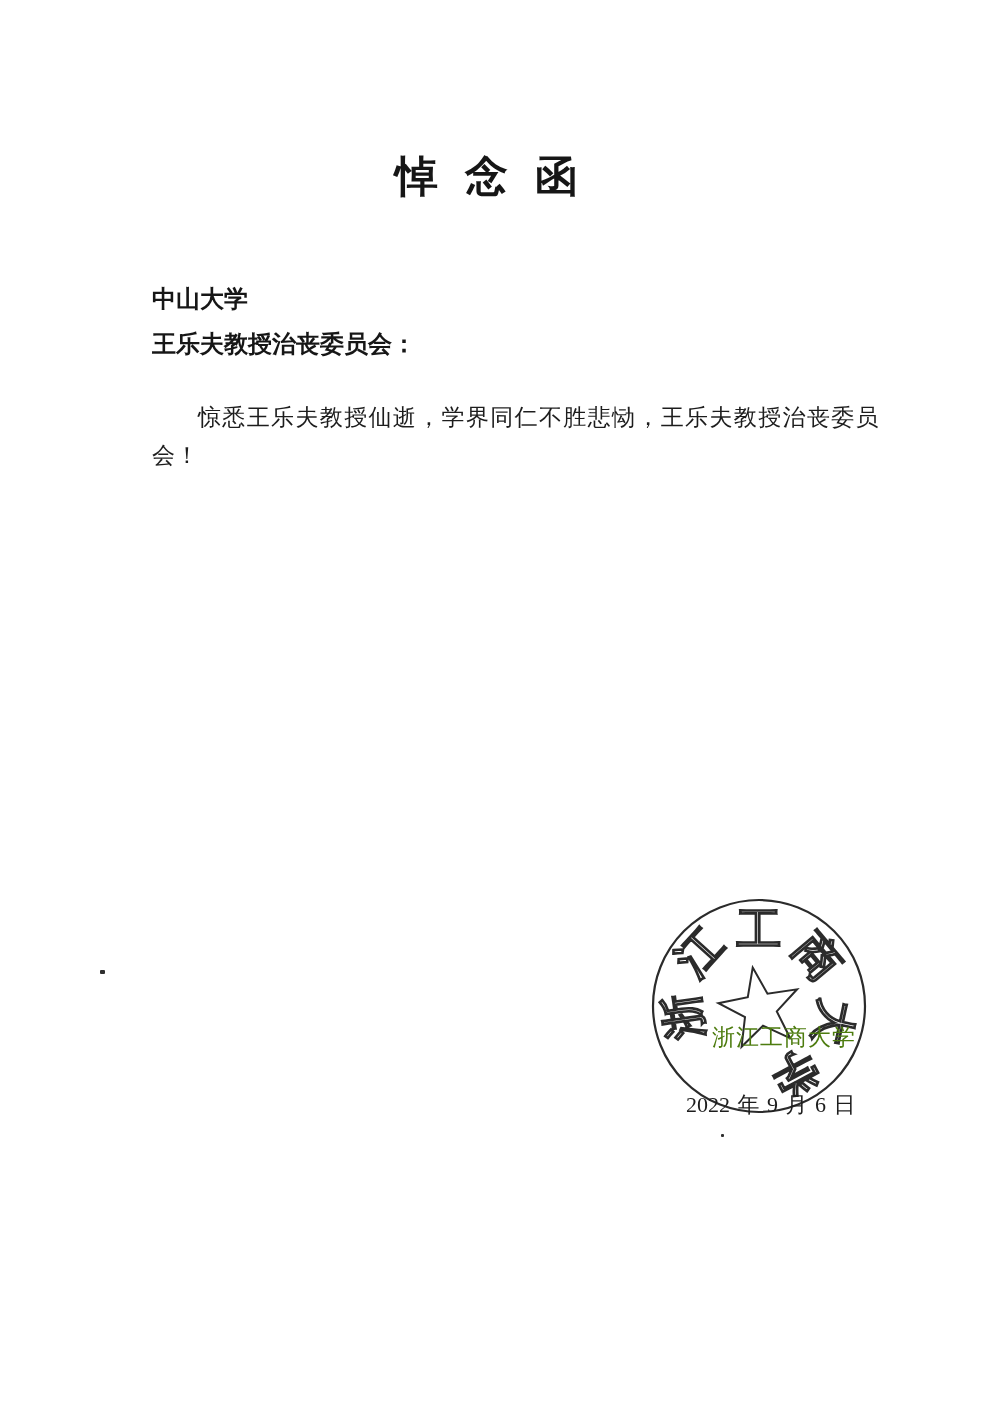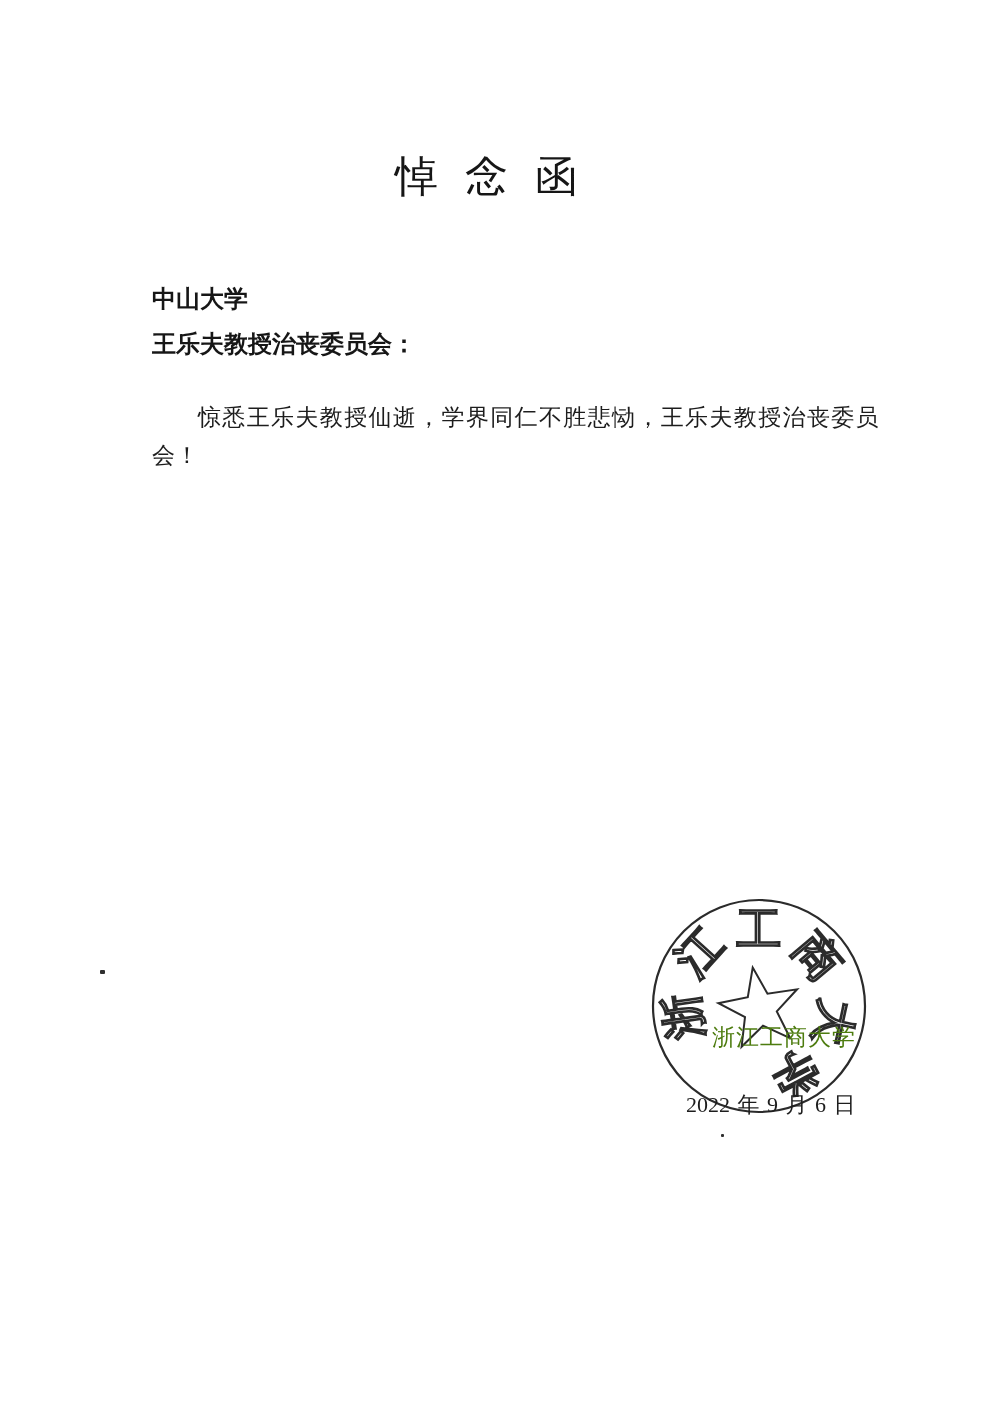--- a/index.html
+++ b/index.html
@@ -14,21 +14,21 @@
     font-family: "Liberation Serif", "DejaVu Serif", serif;
     color: #1d1d1d;
   }
   .title {
     position: absolute;
     top: 148px;
     left: 0;
     width: 100%;
     text-align: center;
     font-family: "Liberation Sans", "DejaVu Sans", sans-serif;
-    font-weight: 400;
+    font-weight: 700;
     font-size: 43px;
     letter-spacing: 27px;
     color: #161616;
   }
   .content {
     position: absolute;
     left: 143px;
     top: 276px;
     width: 727px;
     margin-left: 9px;

